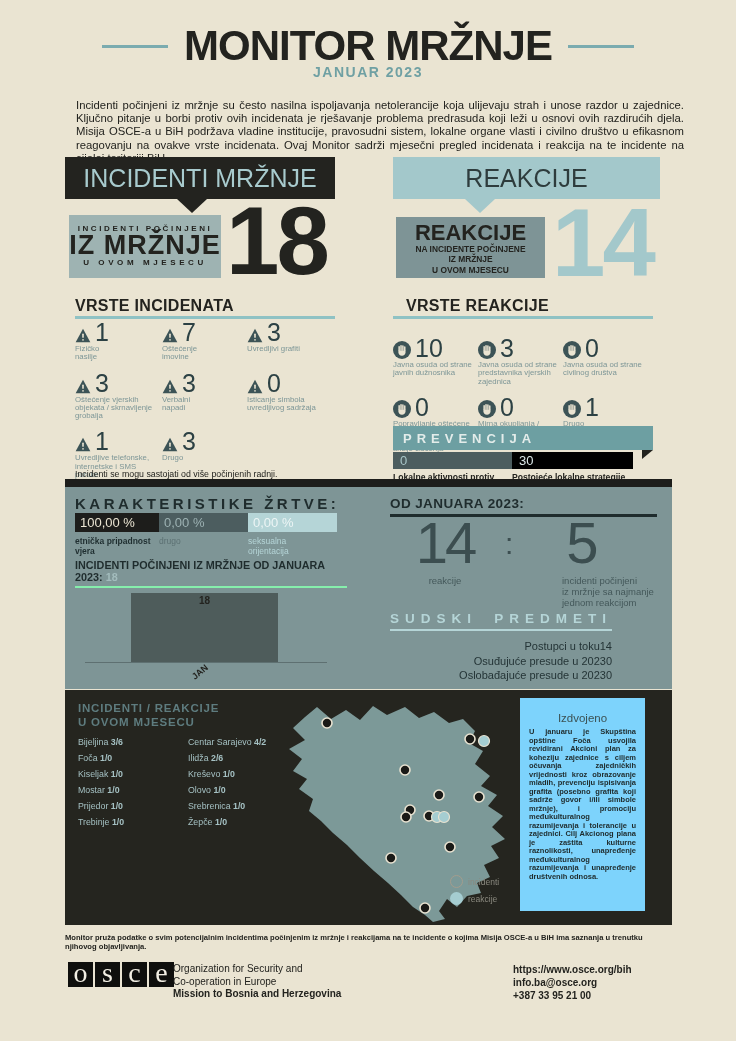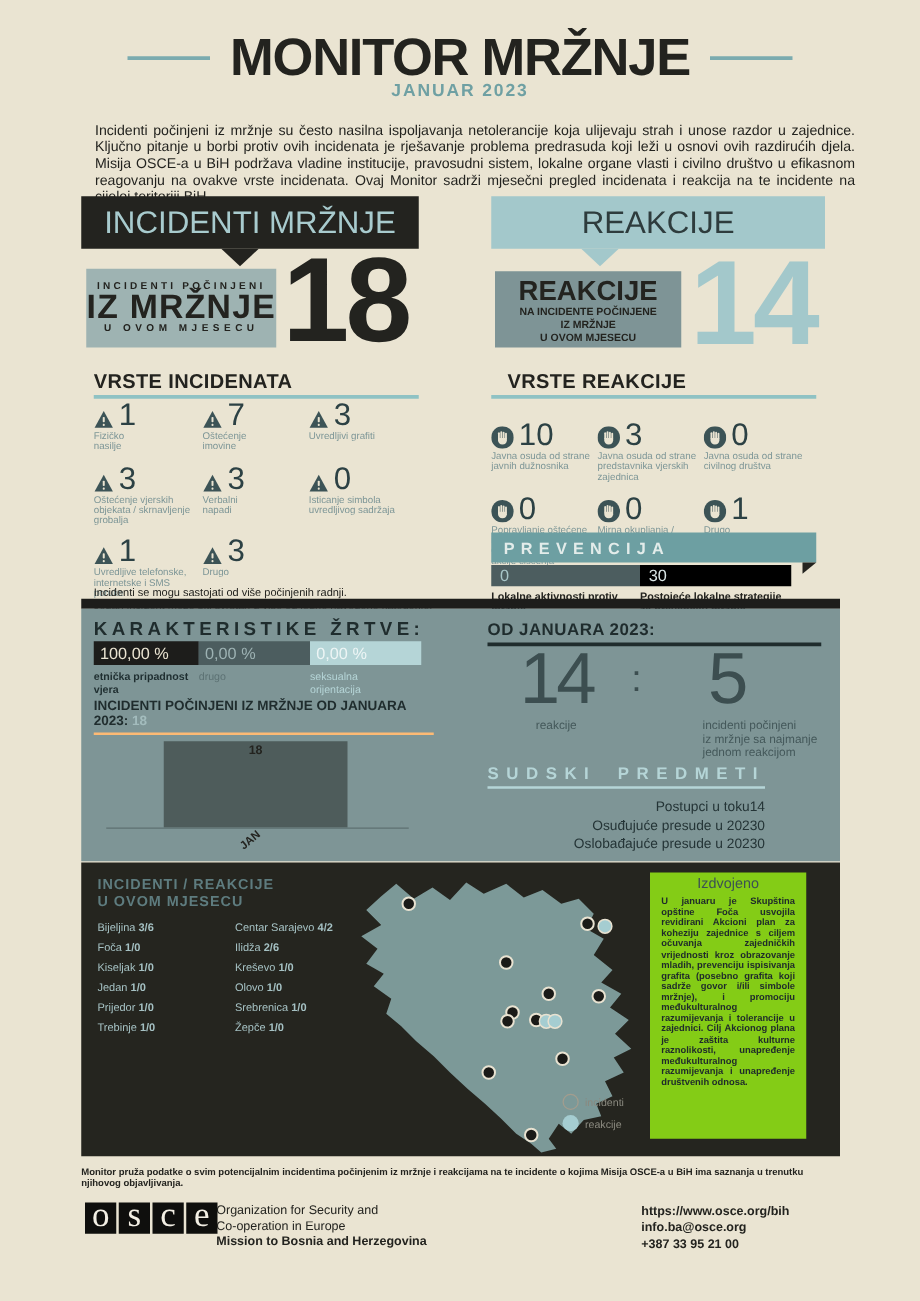--- a/index.html
+++ b/index.html
@@ -58,21 +58,21 @@
   .victim-stats{position:absolute;left:10px;top:26px;width:262px;display:grid;grid-template-columns:84px 89px 89px;}
   .vbox{height:19px;font-size:13px;line-height:19px;padding-left:5px;box-sizing:border-box;}
   .vbox:nth-child(1){background:#1d1d1b;color:#eae4d2;}
   .vbox:nth-child(2){background:#4c5d5f;color:#9db2b3;}
   .vbox:nth-child(3){background:#b5d5d7;color:#edf5f5;}
   .victim-labels{position:absolute;left:10px;top:50px;width:262px;display:grid;grid-template-columns:84px 89px 89px;}
   .vlabel{font-size:8.5px;line-height:9.6px;white-space:pre-line;}
   .vlabel:nth-child(1){color:#1f2e30;font-weight:700;}
   .vlabel:nth-child(2){color:#5c7173;}
   .vlabel:nth-child(3){color:#b5d5d7;}
-  .chart-heading{position:absolute;left:10px;top:72px;width:272px;font-size:10.8px;font-weight:800;color:#1f2c2d;border-bottom:2px solid #fdba74;padding-bottom:3px;box-sizing:border-box;}
+  .chart-heading{position:absolute;left:10px;top:72px;width:272px;font-size:10.8px;font-weight:800;color:#1f2c2d;border-bottom:2px solid #86efac;padding-bottom:3px;box-sizing:border-box;}
   .chart-heading .hv{color:#a3bcbd;font-weight:700;}
   .chart-area{position:absolute;left:10px;top:95px;width:282px;height:100px;}
   .chart-axis{position:absolute;left:10px;top:80px;width:242px;height:1px;background:#5e7071;}
   .chart-bar{position:absolute;left:56px;width:147px;background:#4e5c5b;}
   .bar-label{display:block;text-align:center;margin-top:2px;font-size:10px;font-weight:800;color:#23231f;}
   .chart-cat{position:absolute;left:116px;top:85px;transform:rotate(-40deg);font-size:9px;font-weight:800;color:#23231f;}
 
   .since-heading{position:absolute;left:325px;top:9px;width:267px;font-size:13.5px;font-weight:800;color:#1f2c2d;letter-spacing:0.4px;border-bottom:3px solid #1f2c2d;padding-bottom:3px;box-sizing:border-box;}
   .ratio-num{position:absolute;top:32px;font-size:58px;line-height:48px;font-weight:400;color:#3c4e50;letter-spacing:-3px;text-align:center;}
   .ratio-14{left:340px;width:80px;}
@@ -94,21 +94,21 @@
   .city-col:nth-child(2){width:120px;}
   .city-item{font-size:8.8px;line-height:16px;color:#a5c1c3;}
   .city-val{font-weight:700;}
   .map-svg{position:absolute;left:190px;top:3px;}
   .map-legend{position:absolute;left:385px;top:183px;}
   .legend-item{display:flex;align-items:center;gap:5px;height:17px;}
   .legend-swatch{width:13px;height:13px;border-radius:50%;box-sizing:border-box;}
   .legend-swatch.incident{border:1.5px solid #a39d8e;background:transparent;}
   .legend-swatch.reaction{background:#a5cdd1;}
   .legend-label{font-size:8.5px;color:#8a897f;}
-  .highlight-box{position:absolute;left:455px;top:8px;width:125px;height:213px;background:#84cc16;padding:3px 9px;box-sizing:border-box;}
+  .highlight-box{position:absolute;left:455px;top:8px;width:125px;height:213px;background:#7dd3fc;padding:14px 9px;box-sizing:border-box;}
   .highlight-title{text-align:center;font-size:11.5px;color:#3c5254;margin-bottom:4px;}
   .highlight-text{font-size:7.5px;line-height:8.5px;text-align:justify;color:#1e2a2b;font-weight:700;}
 
   
   .footer-note{position:absolute;left:65px;top:933px;width:610px;font-size:7.6px;font-weight:700;color:#23231f;}
   .osce-logo{position:absolute;left:68px;top:962px;display:flex;gap:2px;}
   .osce-letter{width:25px;height:25px;background:#0f0f0d;color:#f3efe4;font-family:"Liberation Serif",serif;font-size:28px;line-height:22px;text-align:center;overflow:hidden;}
   .org-block{position:absolute;left:173px;top:963px;font-size:10px;line-height:12.6px;color:#23231f;}
   .org-bold{font-weight:700;}
   .contact-block{position:absolute;left:513px;top:963px;font-size:10px;line-height:13.2px;font-weight:700;color:#23231f;}
@@ -431,21 +431,21 @@
   <div class="map-panel">
     <div class="map-heading">
       <div>INCIDENTI / REAKCIJE</div>
       <div>U OVOM MJESECU</div>
     </div>
     <div class="cities">
       <div class="city-col" id="city-col1">
           <div class="city-item"><span>Bijeljina </span><span class="city-val">3/6</span></div>
           <div class="city-item"><span>Foča </span><span class="city-val">1/0</span></div>
           <div class="city-item"><span>Kiseljak </span><span class="city-val">1/0</span></div>
-          <div class="city-item"><span>Jedan </span><span class="city-val">1/0</span></div>
+          <div class="city-item"><span>Mostar </span><span class="city-val">1/0</span></div>
           <div class="city-item"><span>Prijedor </span><span class="city-val">1/0</span></div>
           <div class="city-item"><span>Trebinje </span><span class="city-val">1/0</span></div>
         </div>
       <div class="city-col" id="city-col2">
           <div class="city-item"><span>Centar Sarajevo </span><span class="city-val">4/2</span></div>
           <div class="city-item"><span>Ilidža </span><span class="city-val">2/6</span></div>
           <div class="city-item"><span>Kreševo </span><span class="city-val">1/0</span></div>
           <div class="city-item"><span>Olovo </span><span class="city-val">1/0</span></div>
           <div class="city-item"><span>Srebrenica </span><span class="city-val">1/0</span></div>
           <div class="city-item"><span>Žepče </span><span class="city-val">1/0</span></div>

